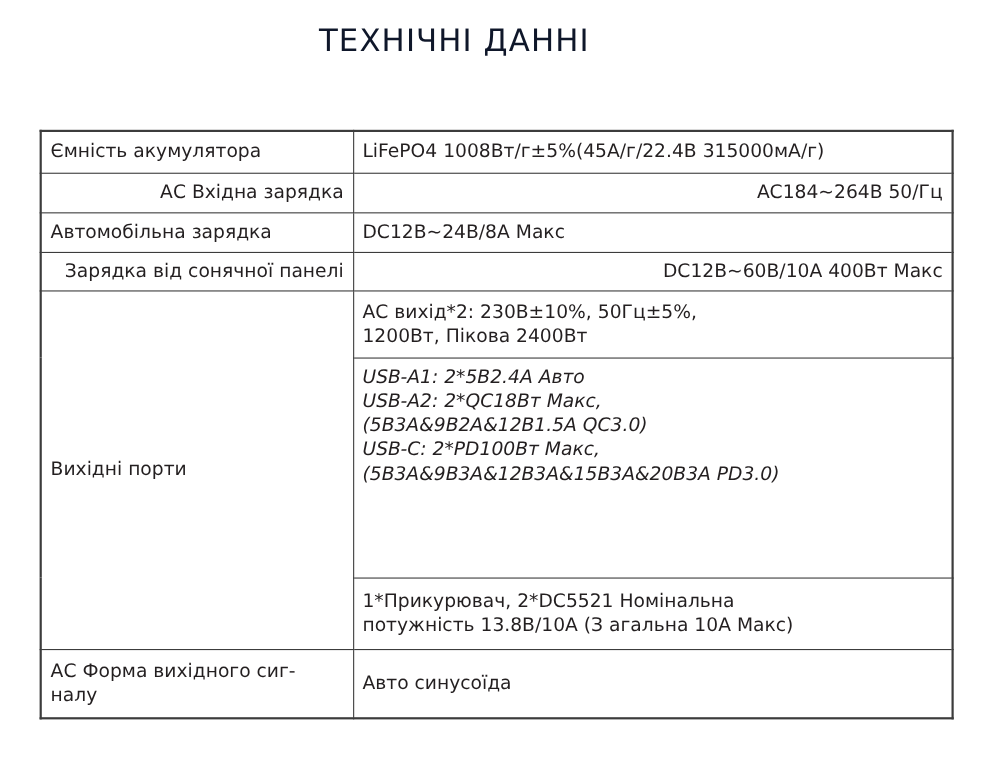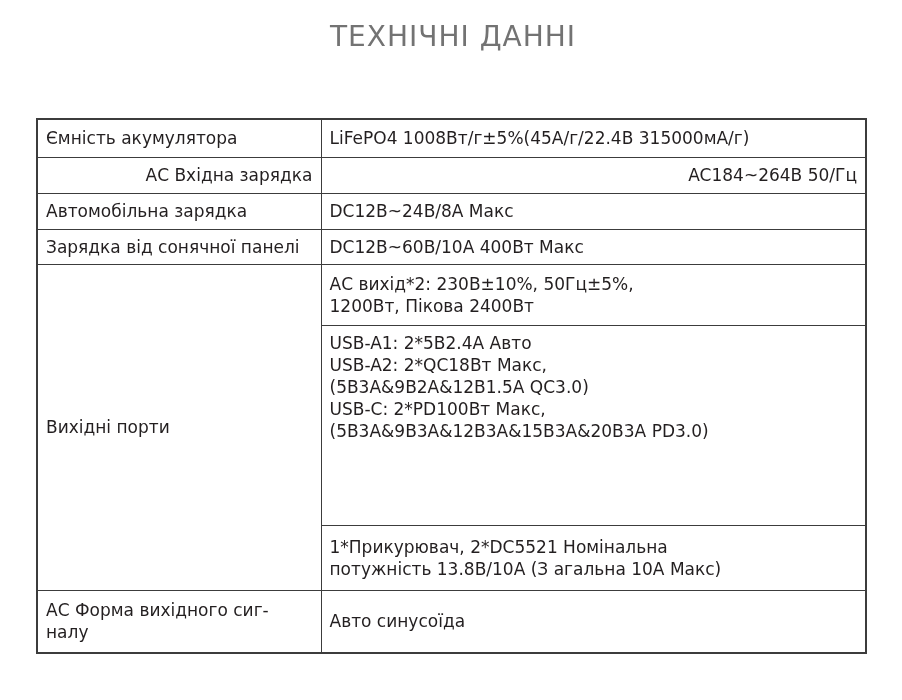--- a/index.html
+++ b/index.html
@@ -17,23 +17,22 @@
   }
   .page-title {
     position: absolute;
     left: 0;
     top: 20px;
     width: 826px;
     text-align: center;
     font-family: "DejaVu Sans", sans-serif;
     font-size: 28px;
     letter-spacing: 1px;
-    color: #737373;
+    color: #0f172a;
     font-weight: normal;
-    margin-left: 40px;
   }
   .spec-table {
     position: absolute;
     left: 36px;
     top: 118px;
     width: 831px;
     border-collapse: collapse;
     table-layout: fixed;
     border: 2px solid #3c3c3c;
   }
@@ -68,30 +67,30 @@
       <td>LiFePO4 1008Вт/г±5%(45А/г/22.4В 315000мА/г)</td>
     </tr>
     <tr style="height:36px;text-align:right;">
       <td>АС Вхідна зарядка</td>
       <td>AC184~264В 50/Гц</td>
     </tr>
     <tr style="height:36px;margin-top:40px;">
       <td>Автомобільна зарядка</td>
       <td>DC12В~24В/8А Макс</td>
     </tr>
-    <tr style="height:35px;">
+    <tr style="height:35px;text-align:right;">
       <td>Зарядка від сонячної панелі</td>
       <td>DC12В~60В/10А 400Вт Макс</td>
     </tr>
     <tr style="height:61px;">
       <td rowspan="3">Вихідні порти</td>
       <td>АС вихід*2: 230В±10%, 50Гц±5%,
 1200Вт, Пікова 2400Вт</td>
     </tr>
-    <tr style="height:200px;">
+    <tr style="height:200px;font-style:italic;">
       <td class="multi">USB-A1: 2*5В2.4А Авто
 USB-A2: 2*QC18Вт Макс,
 (5В3А&amp;9В2А&amp;12В1.5А QC3.0)
 USB-C: 2*PD100Вт Макс,
 (5В3А&amp;9В3А&amp;12В3А&amp;15В3А&amp;20В3А PD3.0)</td>
     </tr>
     <tr style="height:65px;">
       <td>1*Прикурювач, 2*DC5521 Номінальна
 потужність 13.8В/10А (З агальна 10А Макс)</td>
     </tr>

